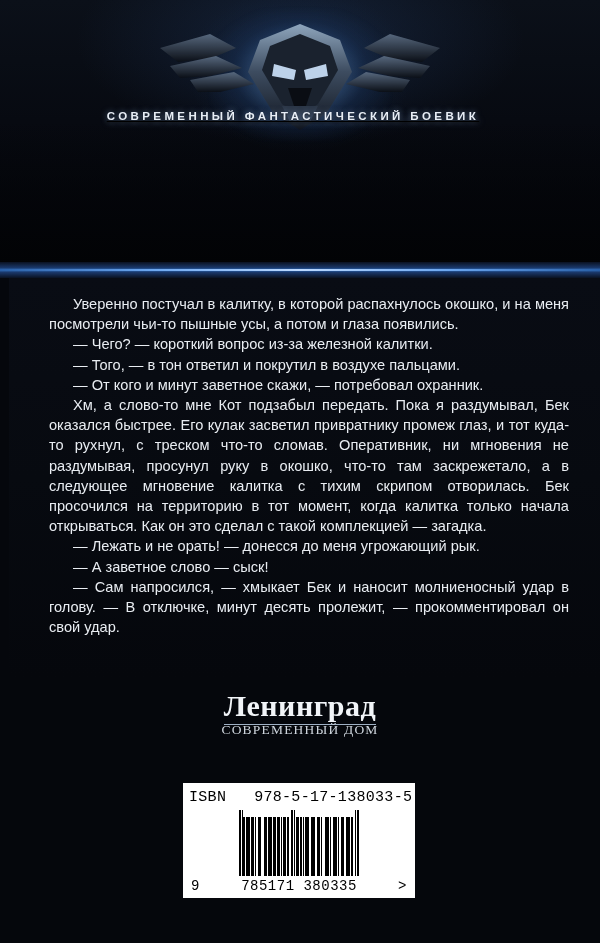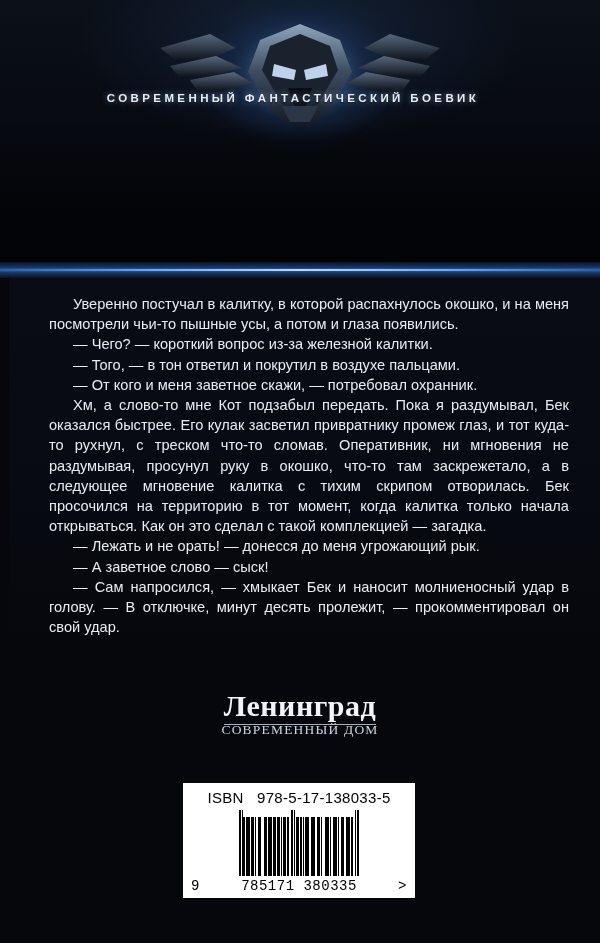--- a/index.html
+++ b/index.html
@@ -41,22 +41,23 @@
     position: absolute;
     left: 150px; top: 18px;
     width: 300px; height: 120px;
   }
   .title-band {
     position: absolute;
     left: 0; top: 92px;
     width: 586px;
     height: 30px;
     display: flex;
-    align-items: flex-start;
+    align-items: flex-end;
     justify-content: center;
+    text-decoration: underline;
   }
   .series-title {
     color: #e8eef6;
     font-size: 11.5px;
     letter-spacing: 3.4px;
     font-weight: bold;
     text-shadow: 0 0 6px rgba(160,200,255,0.6), 0 1px 2px #000;
     white-space: nowrap;
   }
   .art-fade {
@@ -137,21 +138,21 @@
   
   .barcode-box {
     position: absolute;
     left: 183px; top: 783px;
     width: 232px;
     background: #fff;
     padding: 6px 6px 4px 6px;
     box-sizing: border-box;
   }
   .isbn-line {
-    font-family: Liberation Sans, sans-serif;
+    font-family: Liberation Mono, monospace;
     font-size: 15px;
     color: #000;
     letter-spacing: 0.3px;
     text-align: center;
     white-space: nowrap;
     margin-bottom: 4px;
   }
   .bars {
     display: flex;
     align-items: flex-end;
@@ -221,21 +222,21 @@
   </div>
 
   <div class="divider"></div>
   <div class="divider-line"></div>
 
   <div class="text-panel">
     <div class="blurb">
       <p>Уверенно постучал в калитку, в которой распахнулось окошко, и на меня посмотрели чьи-то пышные усы, а потом и глаза появились.</p>
       <p>— Чего? — короткий вопрос из-за железной калитки.</p>
       <p>— Того, — в тон ответил и покрутил в воздухе пальцами.</p>
-      <p>— От кого и меня заветное скажи, — потребовал охранник.</p>
+      <p>— От кого и минут заветное скажи, — потребовал охранник.</p>
       <p>Хм, а слово-то мне Кот подзабыл передать. Пока я раздумывал, Бек оказался быстрее. Его кулак засветил привратнику промеж глаз, и тот куда-то рухнул, с треском что-то сломав. Оперативник, ни мгновения не раздумывая, просунул руку в окошко, что-то там заскрежетало, а в следующее мгновение калитка с тихим скрипом отворилась. Бек просочился на территорию в тот момент, когда калитка только начала открываться. Как он это сделал с такой комплекцией — загадка.</p>
       <p>— Лежать и не орать! — донесся до меня угрожающий рык.</p>
       <p>— А заветное слово — сыск!</p>
       <p>— Сам напросился, — хмыкает Бек и наносит молниеносный удар в голову. — В отключке, минут десять пролежит, — прокомментировал он свой удар.</p>
     </div>
   </div>
 
   <div class="publisher">
     <div class="pub-name">Ленинград</div>
     <div class="pub-rule"></div>

